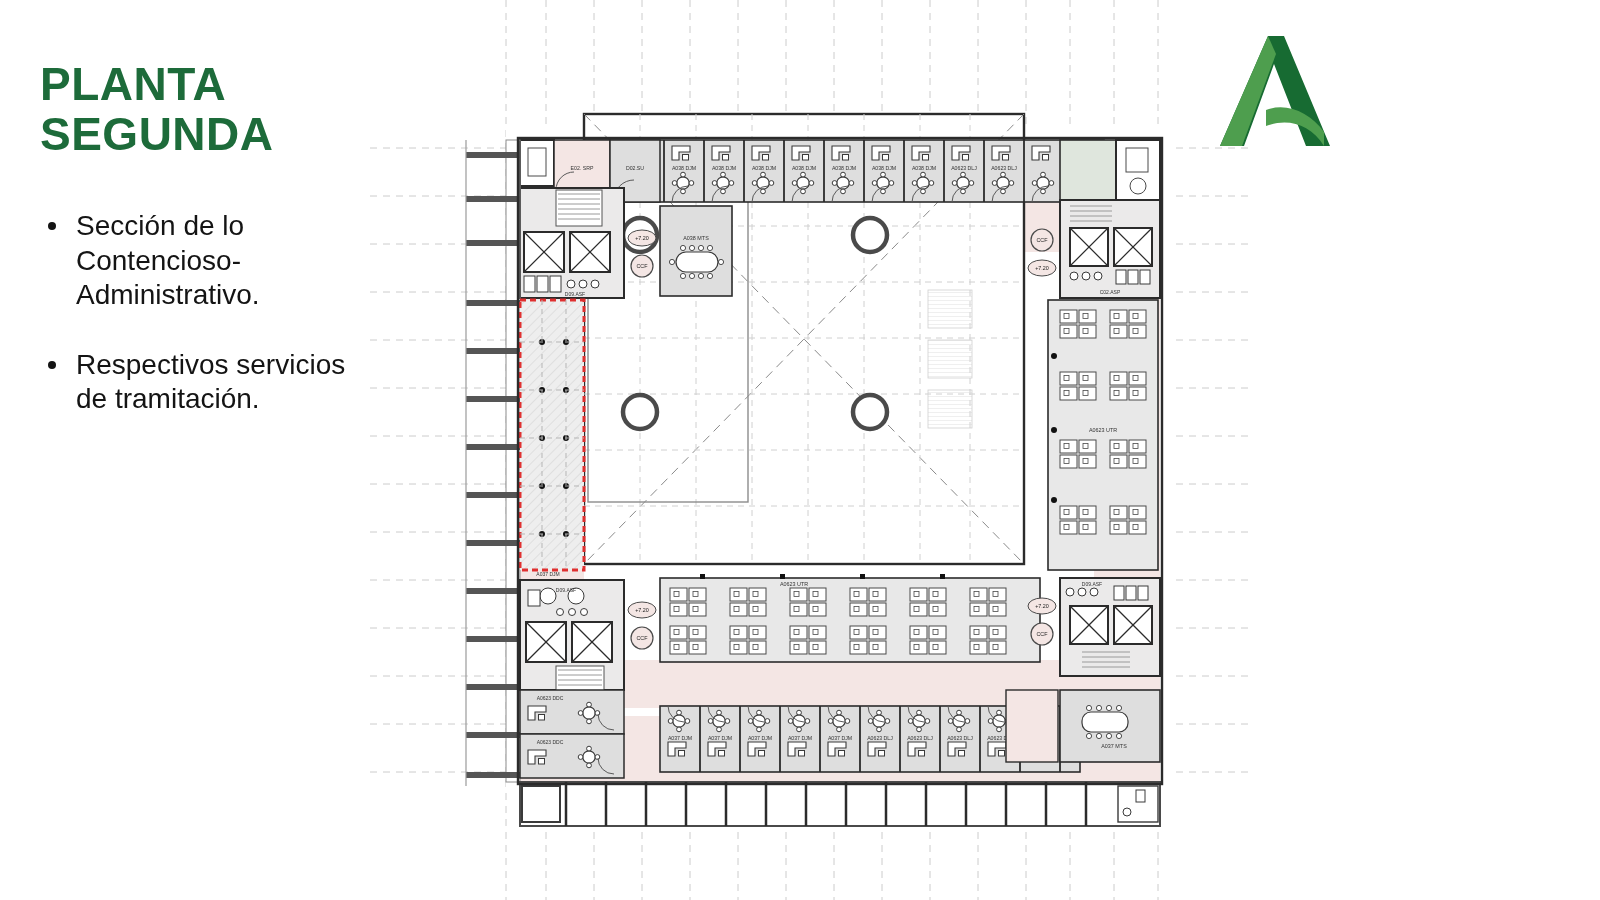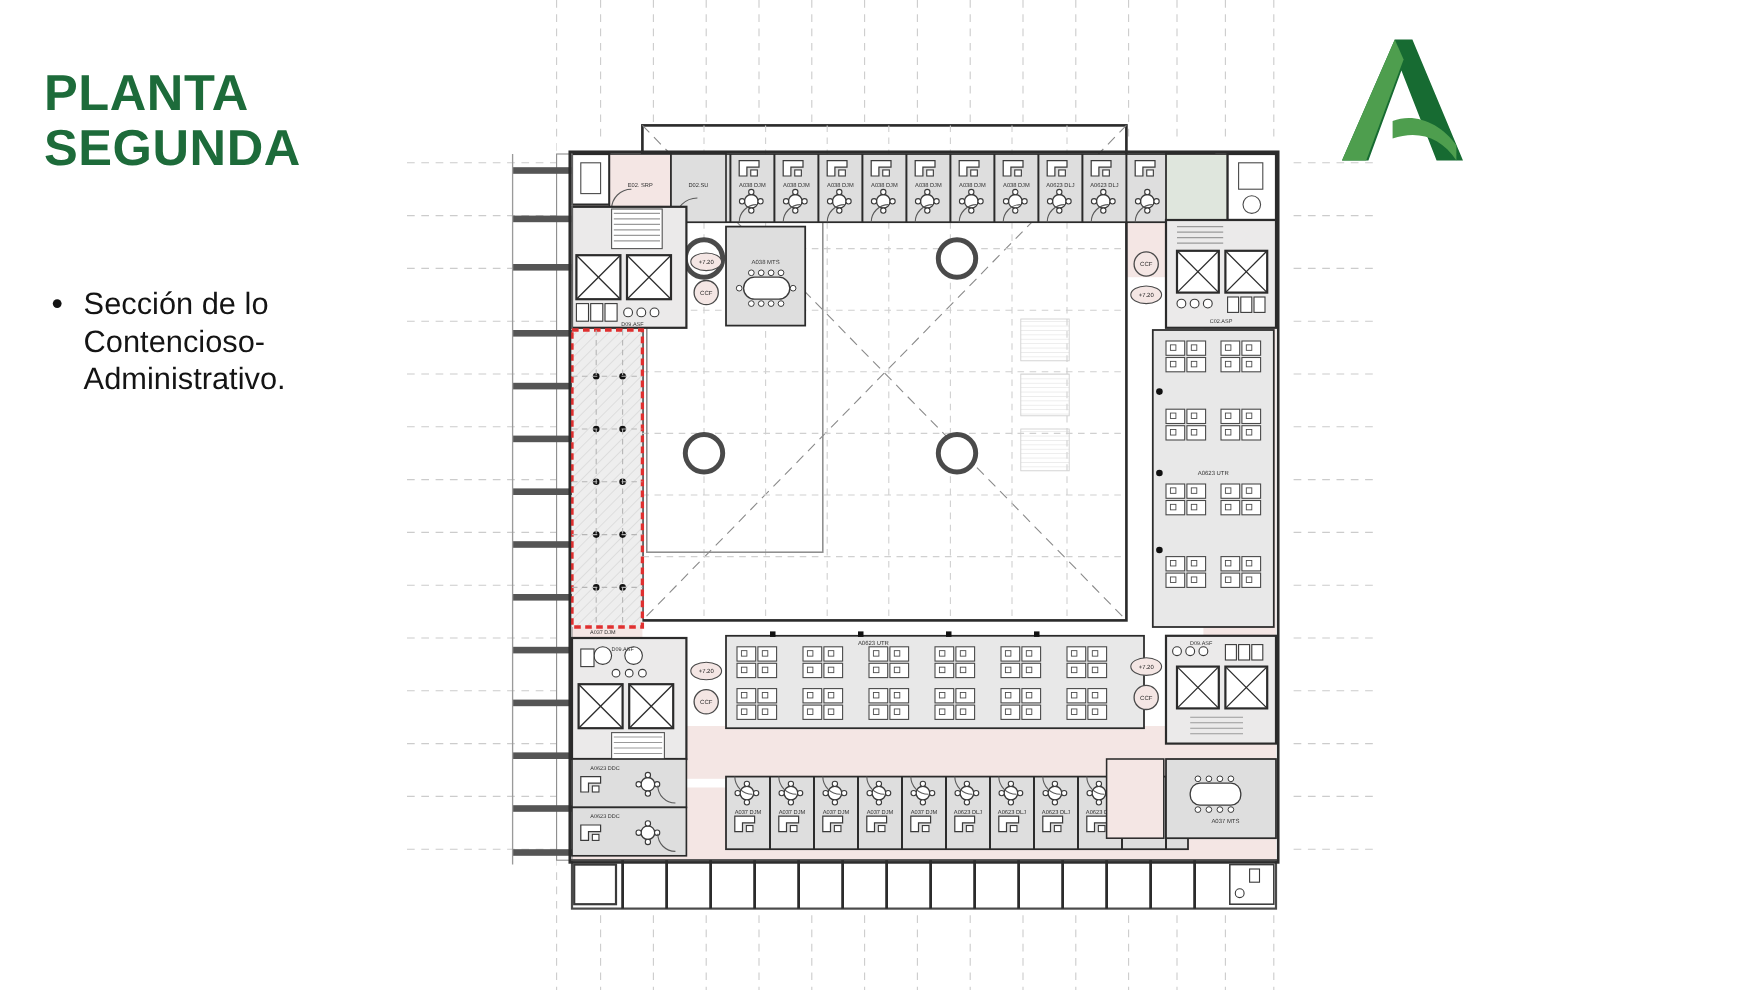--- a/index.html
+++ b/index.html
@@ -19,21 +19,21 @@
     z-index: 5;
   }
   #slide-title {
     font-size: 46px;
     font-weight: 800;
     line-height: 1.08;
     letter-spacing: 0.5px;
     color: #1d6b3a;
     white-space: pre-line;
   }
-  #bullet-list { margin-top: 100px; list-style: none; }
+  #bullet-list { margin-top: 50px; list-style: none; }
   .bullet-item {
     position: relative;
     font-size: 28px;
     line-height: 1.22;
     color: #141414;
     margin-bottom: 36px;
     padding-left: 36px;
     font-weight: 400;
   }
   .bullet-item::before {
@@ -59,20 +59,21 @@
 </head>
 <body>
 
 <div id="slide">
 
   <div id="left-col">
     <div id="slide-title">PLANTA
 SEGUNDA</div>
     <ul id="bullet-list">
       <li class="bullet-item">Sección de lo Contencioso-Administrativo.</li>
+      <li class="bullet-item">Respectivos servicios de tramitación.</li>
     </ul>
   </div>
 
   <svg id="logo" viewBox="0 0 128 118">
     <polygon points="58,4 74,4 120,114 96,114 64,32 34,114 10,114" fill="#176b32"></polygon>
     <polygon points="58,4 66,22 32,114 10,114" fill="#4e9e4e"></polygon>
     <path d="M56,78 C76,70 100,80 114,100 L114,114 C100,92 78,86 56,94 Z" fill="#4e9e4e"></path>
   </svg>
 
   <div id="plan-wrap">

